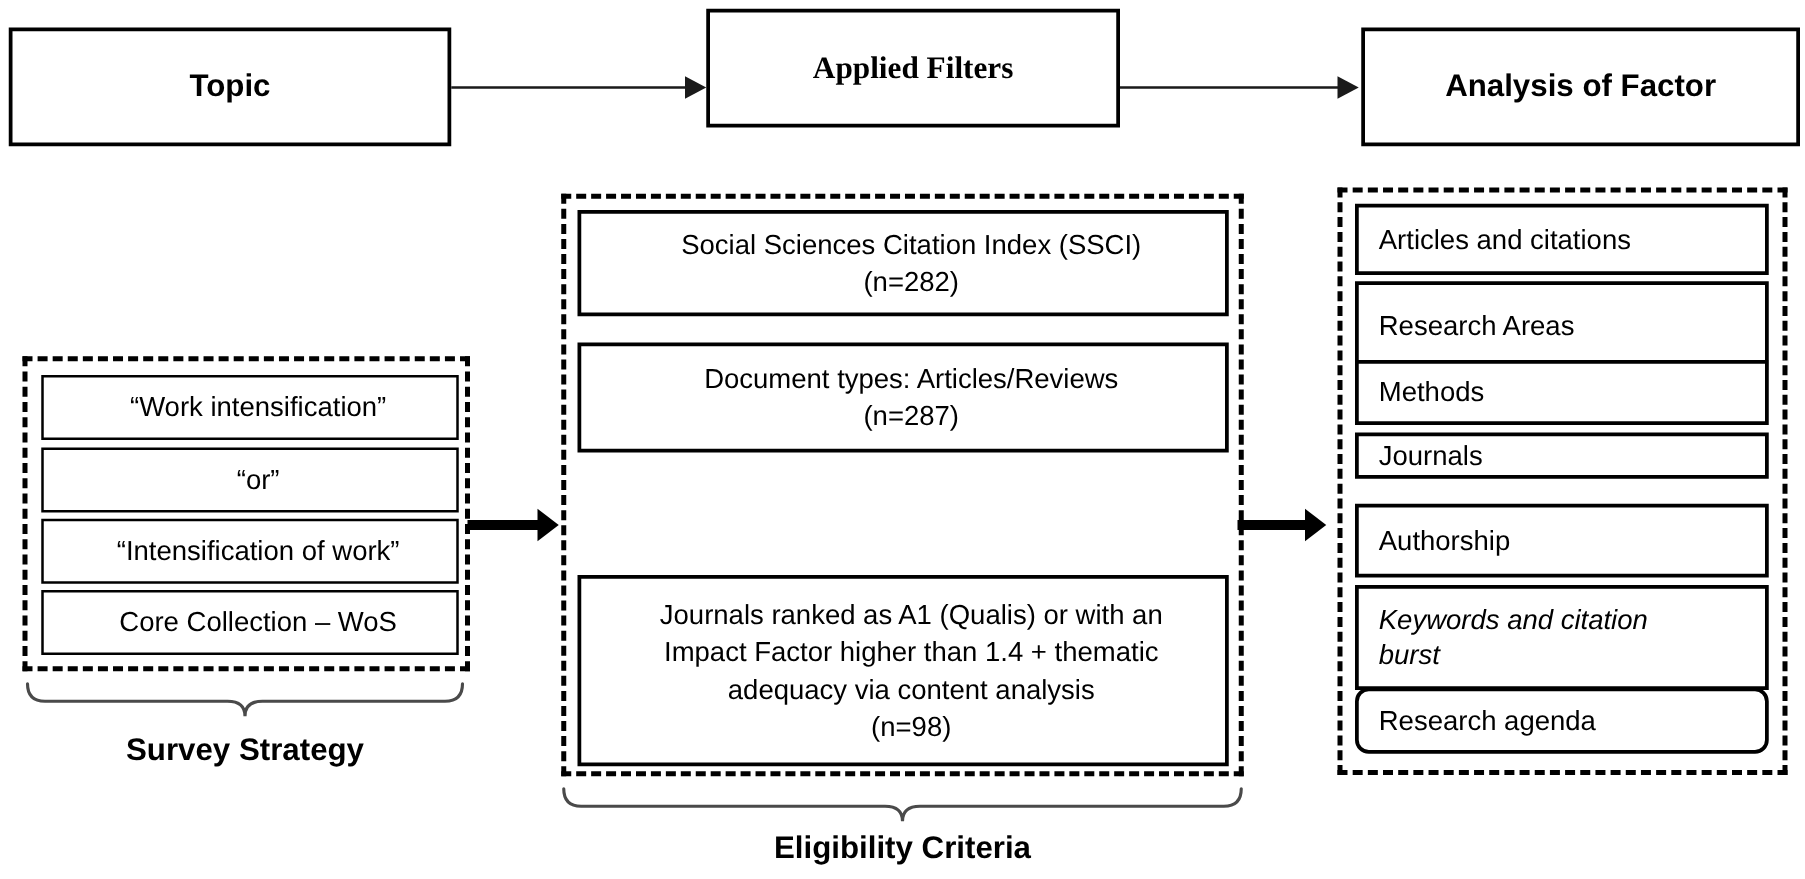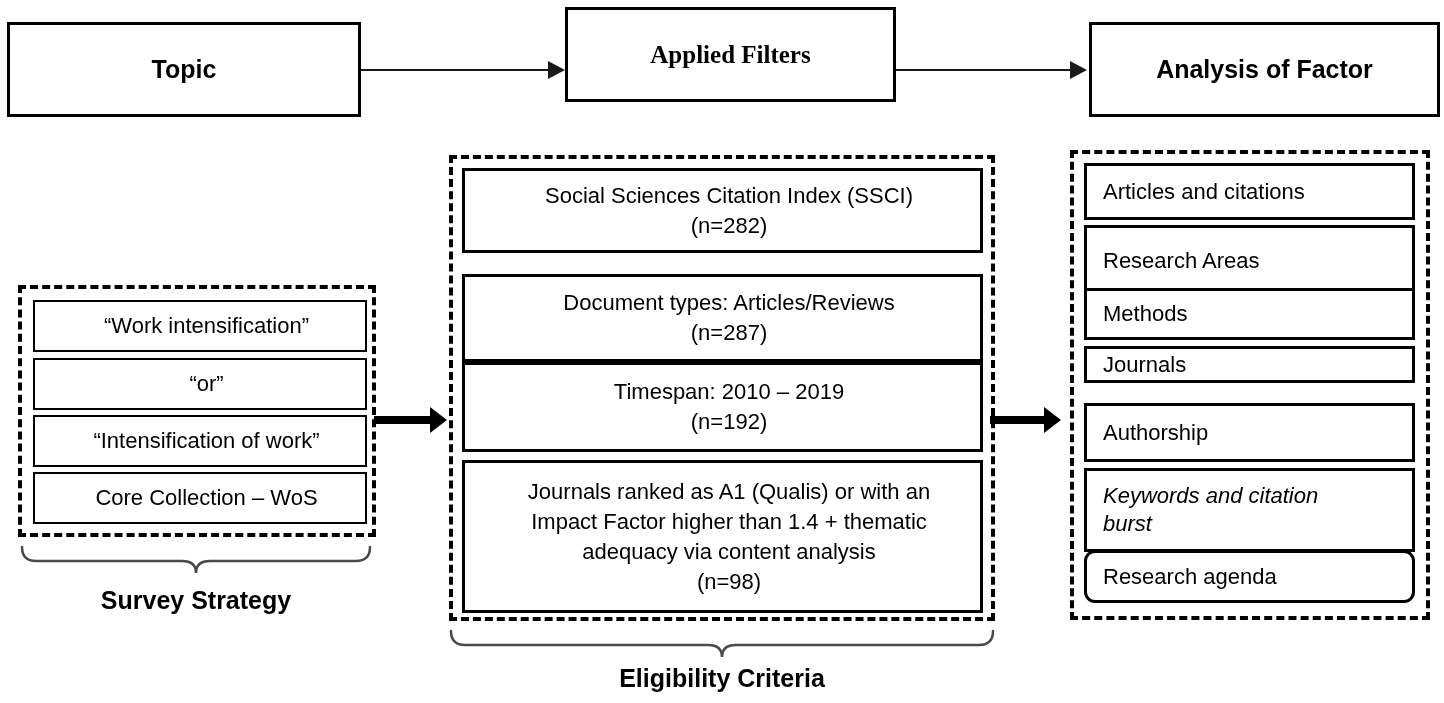--- a/index.html
+++ b/index.html
@@ -121,24 +121,20 @@
   <div class="abs dash-group" style="left:449px; top:155px; width:546px; height:466px;"></div>
 
   <div class="abs item-box centered" style="left:462px; top:168px; width:521px; height:85px;">
     <span class="pre">Social Sciences Citation Index (SSCI)
 (n=282)</span>
   </div>
   <div class="abs item-box centered" style="left:462px; top:262px; width:521px; height:88px;margin-top:12px;">
     <span class="pre">Document types: Articles/Reviews
 (n=287)</span>
   </div>
-  <div class="abs item-box centered" style="left:462px; top:362px; width:521px; height:90px;">
-    <span class="pre">Timespan: 2010 – 2019
-(n=192)</span>
-  </div>
   <div class="abs item-box centered" style="left:462px; top:460px; width:521px; height:153px;">
     <span class="pre">Journals ranked as A1 (Qualis) or with an
 Impact Factor higher than 1.4 + thematic
 adequacy via content analysis
 (n=98)</span>
   </div>
 
   <svg class="abs brace" style="left:449px; top:628px;" width="546" height="32" viewBox="0 0 546 32">
     <path d="M 2 3 Q 2 17 16 17 L 259 17 Q 273 17 273 29 Q 273 17 287 17 L 530 17 Q 544 17 544 3" fill="none" stroke="#4a4a4a" stroke-width="2.5" stroke-linecap="round"></path>
   </svg>

